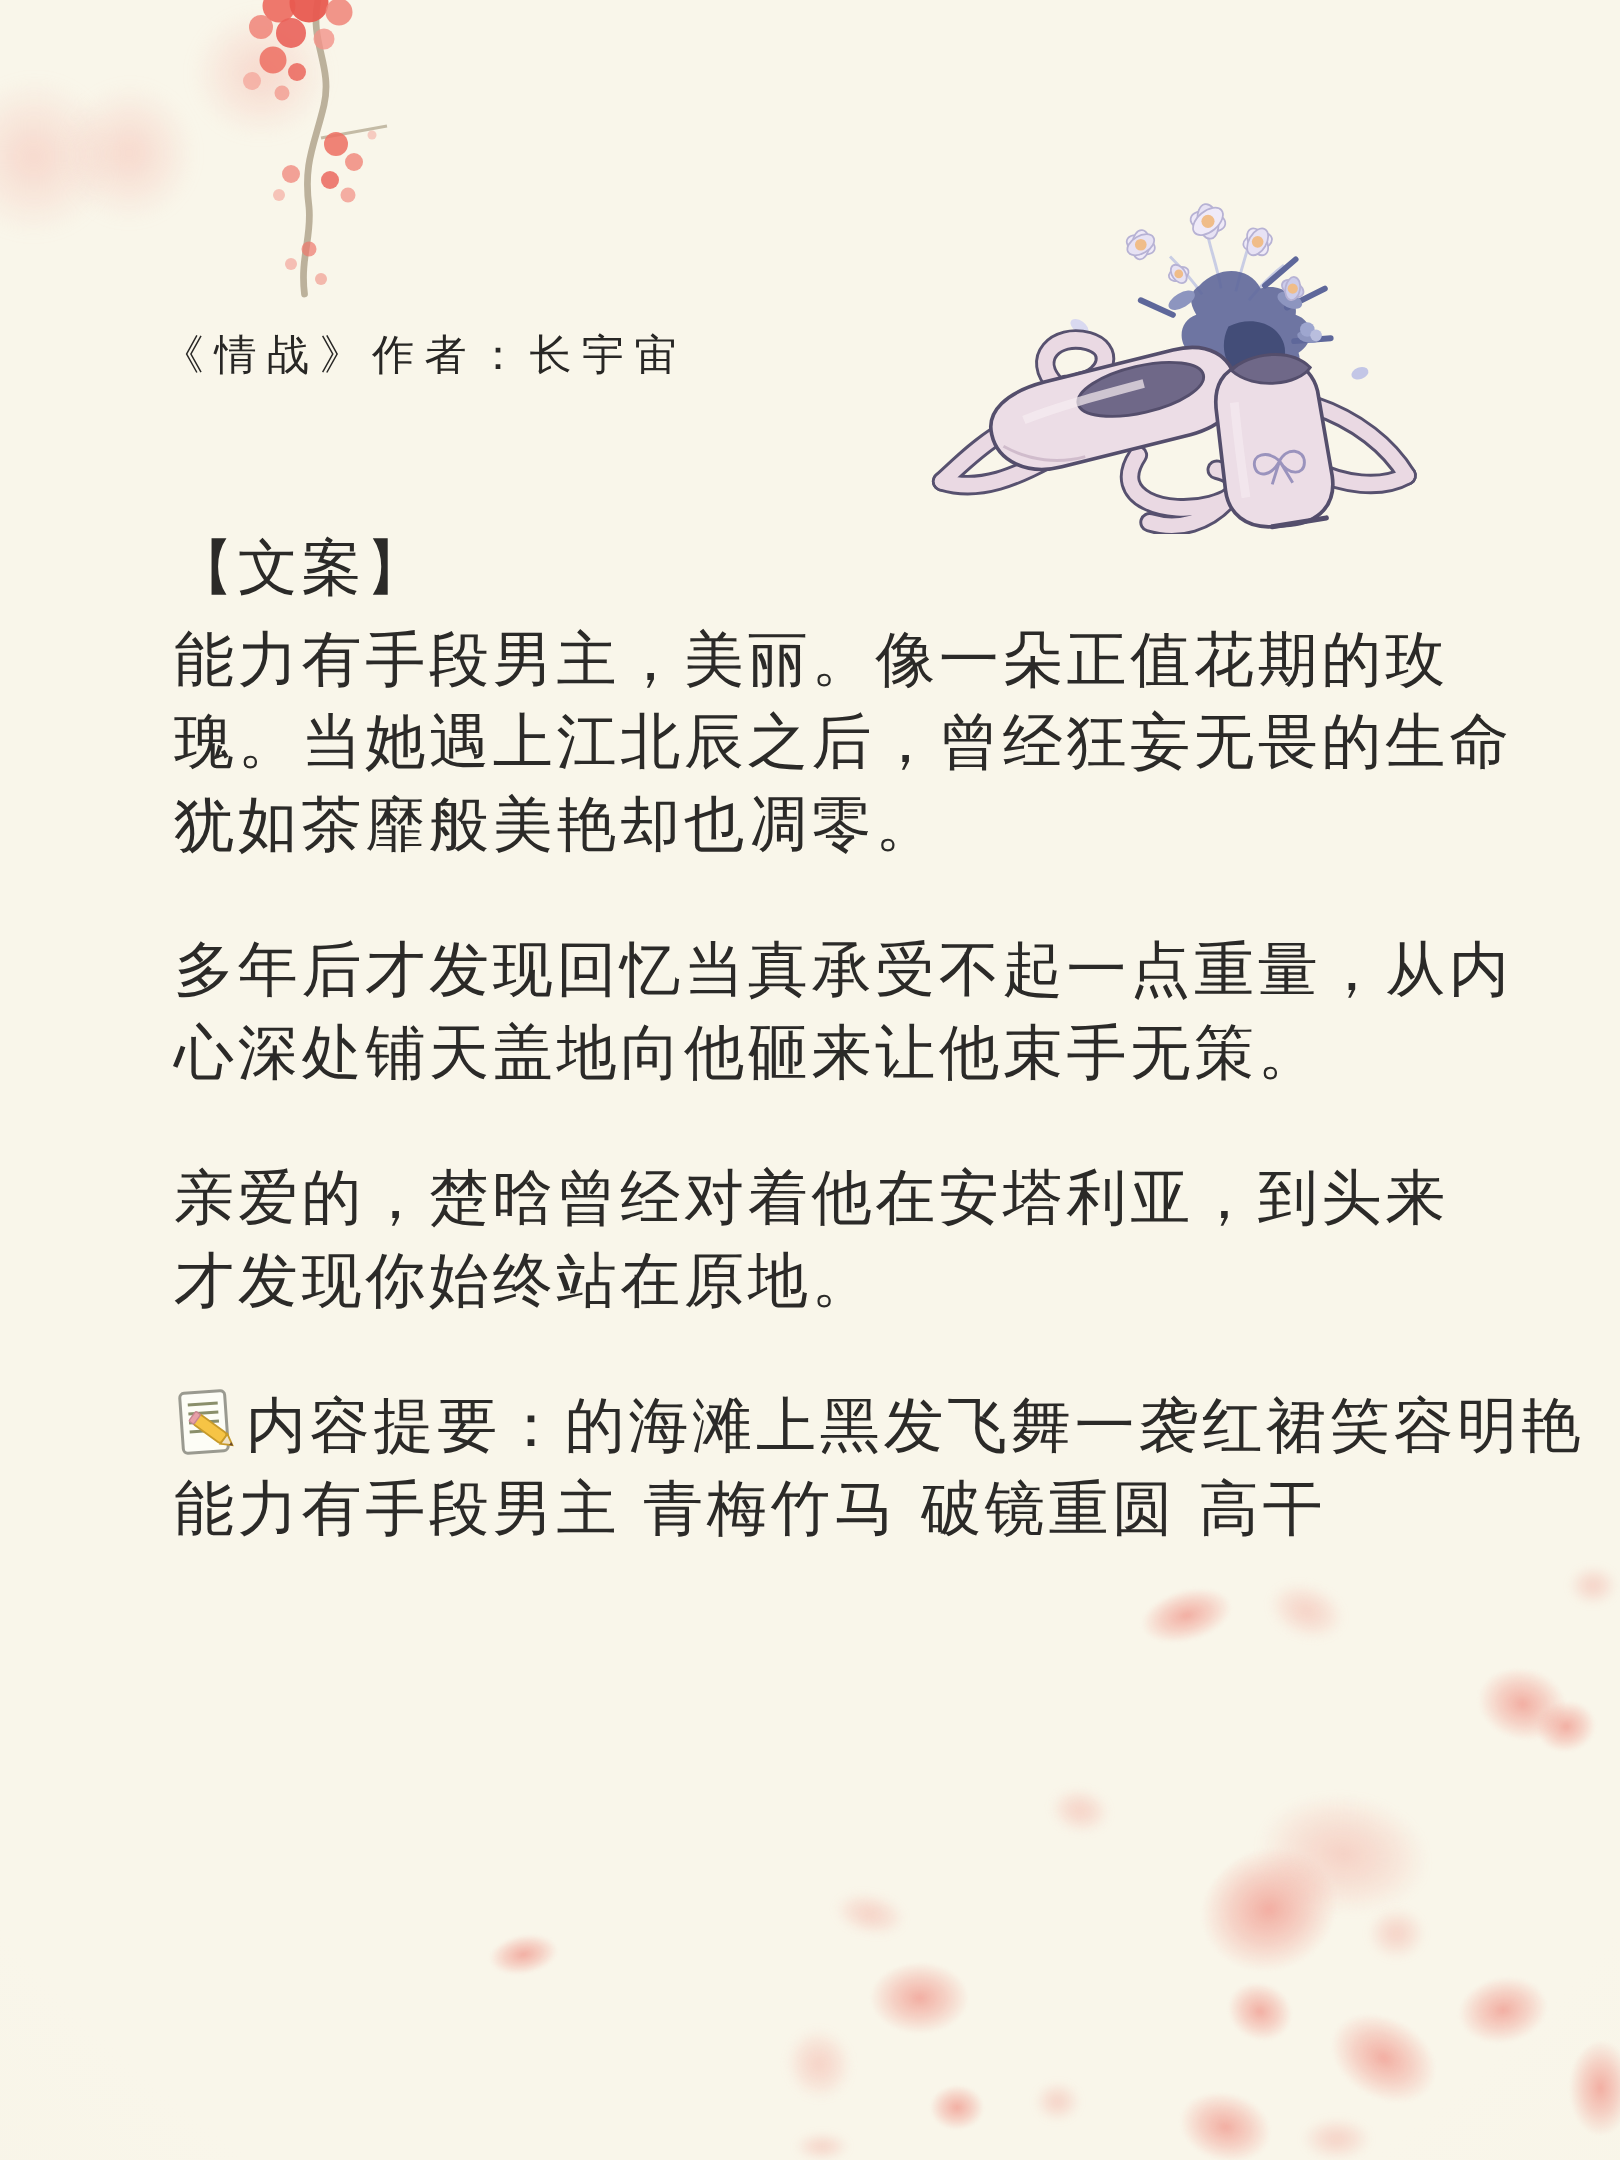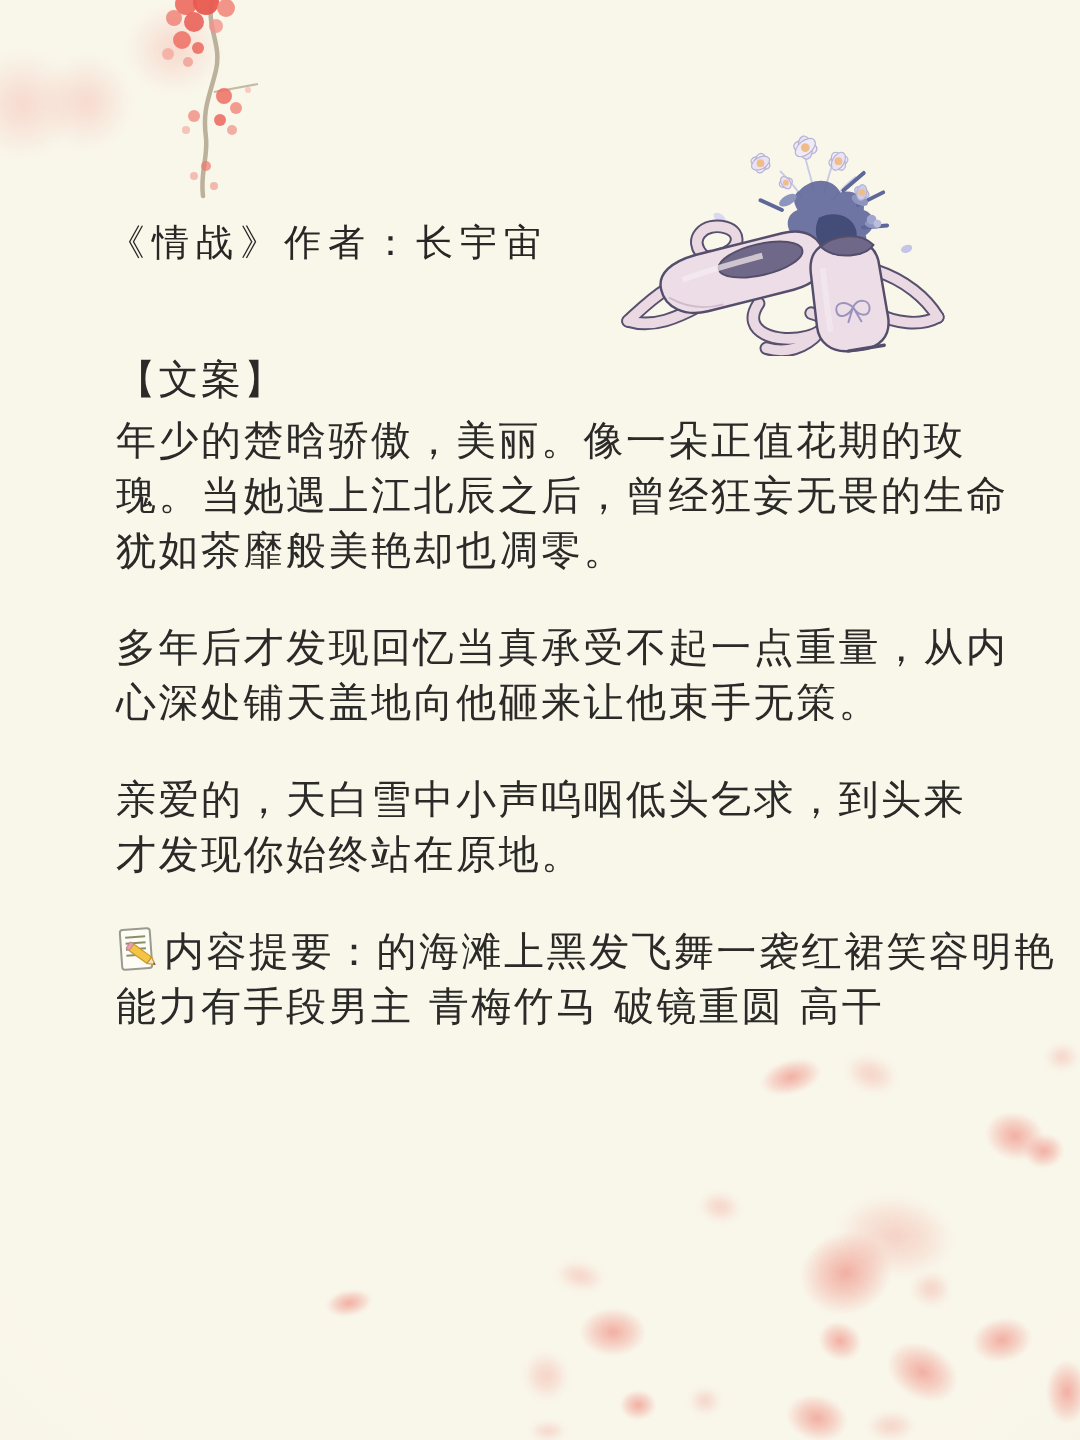--- a/index.html
+++ b/index.html
@@ -25,21 +25,21 @@
   }
   .petal.soft{
     background:radial-gradient(closest-side, rgba(240,150,138,0.38), rgba(240,150,138,0.20) 55%, rgba(242,160,148,0) 100%);
     filter:blur(3px);
   }
   .branch-svg{position:absolute;left:130px;top:0;}
   .shoes-svg{position:absolute;left:612px;top:132px;}
   
   .title{
     position:absolute;left:108px;top:218px;
-    font-size:37px;letter-spacing:7px;color:#282725;
+    font-size:28px;letter-spacing:7px;color:#282725;
     white-space:nowrap;
     text-align:center;
   }
   .content{
     position:absolute;left:100px;top:352px;width:950px;
     font-size:40px;line-height:55px;letter-spacing:2.5px;margin-left:16px;
   }
   .content .section-label{margin:0 0 6px 0;}
   .content p{margin:0 0 42px 0;white-space:pre-line;}
   .content p.last{margin-bottom:0;}
@@ -180,26 +180,26 @@
       <path d="M 240,225 L 277,219" stroke="#544e6c" stroke-width="3.5" stroke-linecap="round"></path>
       <path d="M 214,140 C 216,160 219,185 222,205" stroke="#f6ecf1" stroke-width="6" fill="none" opacity="0.6"></path>
       <path d="M 245,180 C 236,172 226,176 228,184 C 230,192 240,190 245,180 C 250,170 262,172 262,181 C 262,190 251,190 245,180 M 245,180 L 240,196 M 245,180 L 254,195" fill="none" stroke="#9a93bd" stroke-width="2"></path>
     </g>
   </svg>
 
   <div class="title">《情战》作者：长宇宙</div>
 
   <div class="content">
     <p class="section-label">【文案】</p>
-    <p>年少的楚晗骄傲，美丽。像一朵正值花期的玫
+    <p>能力有手段男主，美丽。像一朵正值花期的玫
 瑰。当她遇上江北辰之后，曾经狂妄无畏的生命
 犹如茶靡般美艳却也凋零。</p>
     <p>多年后才发现回忆当真承受不起一点重量，从内
 心深处铺天盖地向他砸来让他束手无策。</p>
-    <p>亲爱的，天白雪中小声呜咽低头乞求，到头来
+    <p>亲爱的，楚晗曾经对着他在安塔利亚，到头来
 才发现你始终站在原地。</p>
     <p class="last"><span class="memo-icon"><svg width="44" height="48" viewBox="0 0 44 48">
             <g transform="rotate(-4 20 24)">
               <rect x="5" y="4" width="30" height="40" rx="3" fill="#fdfdf6" stroke="#9a9a90" stroke-width="2"></rect>
               <g stroke="#8a8f6a" stroke-width="2">
                 <line x1="10" y1="12" x2="30" y2="12"></line>
                 <line x1="10" y1="18" x2="30" y2="18"></line>
                 <line x1="10" y1="24" x2="30" y2="24"></line>
                 <line x1="10" y1="30" x2="24" y2="30"></line>
               </g>

